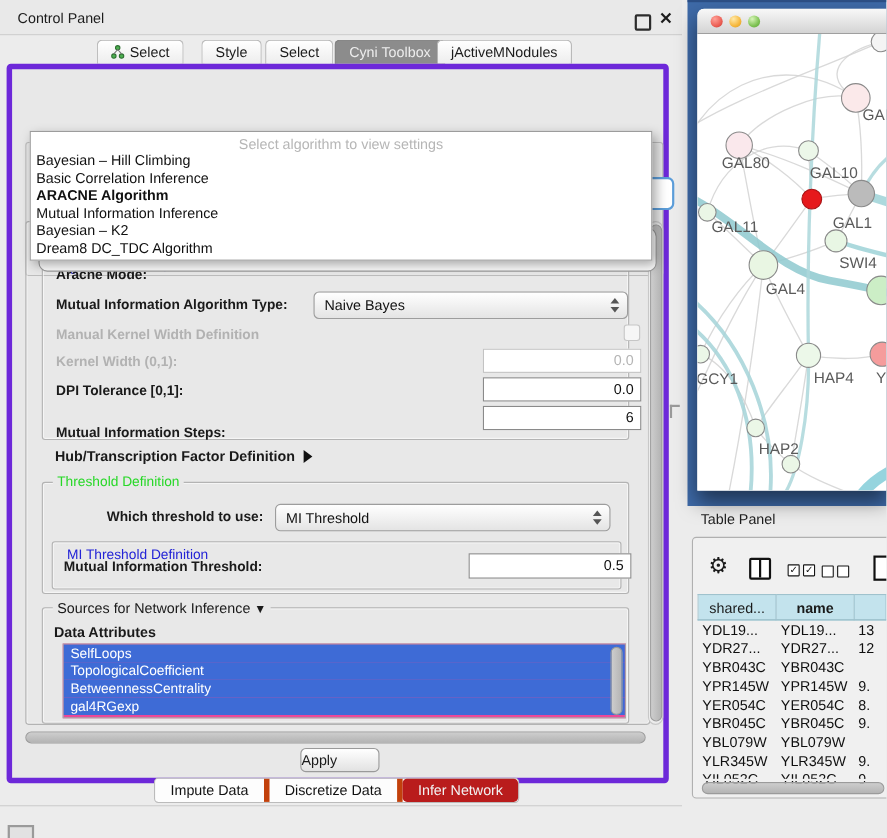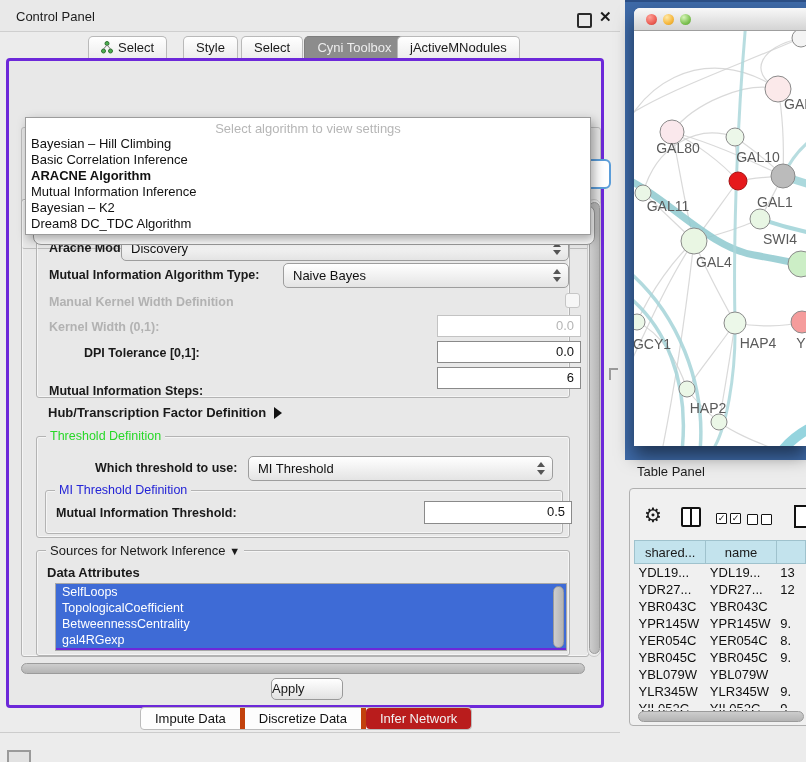--- a/index.html
+++ b/index.html
@@ -9,47 +9,47 @@
   
   .cp-titlebar{left:0;top:0;width:620px;height:31px;background:#e9e9e9;border-bottom:1px solid #cfcfcf;}
   .cp-title{left:16px;top:9px;font-size:13px;color:#1c1c1c;}
   .float-ico{left:577px;top:13px;width:11px;height:11px;border:2px solid #2b2b2b;border-radius:2px;}
   .close-ico{left:599px;top:8px;font-size:15px;font-weight:bold;color:#1b1b1b;}
   .tab{top:36px;height:21px;line-height:21px;font-size:13px;padding:0 12px;
        background:linear-gradient(#ffffff,#ededed);border:1px solid #b9b9b9;border-bottom:none;
        border-radius:5px 5px 0 0;text-align:center;}
   .tab.sel{background:#8c8c8c;color:#ededed;border-color:#7e7e7e;}
   .cp-body{left:6px;top:58px;width:592px;height:644px;background:#e8e8e8;
-           border:3px solid #6d28d9;border-radius:4px;}
+           border:5px solid #6d28d9;border-radius:4px;}
   
   .frag-combo-blue{left:340px;top:98px;width:258px;height:26px;background:#fff;border:2px solid #5b9dd9;border-radius:6px;z-index:1;}
   .frag-combo2{left:24px;top:144px;width:560px;height:38px;background:#fcfcfc;border:1px solid #9a9a9a;border-radius:8px;z-index:1;}
   .frag-gbox{left:12px;top:66px;width:578px;height:120px;border:1px solid #bdbdbd;border-radius:3px;z-index:0;}
   
   .popup{left:16px;top:56px;width:564px;height:116px;background:#ffffff;border:1px solid #9c9c9c;
          box-shadow:3px 4px 10px rgba(0,0,0,.35);z-index:5;}
   .popup .ph{position:absolute;left:0;top:3px;width:100%;text-align:center;color:#b6b6b6;font-size:13px;}
   .popup .it{position:absolute;left:5px;font-size:13px;color:#111;white-space:nowrap;}
   .popup .it.bold{font-weight:bold;}
   
   .gbox{border:1px solid #b3b3b3;border-radius:3px;box-shadow:inset 0 0 0 1px rgba(255,255,255,.55);}
   .glab{position:absolute;top:-8px;left:9px;background:#e8e8e8;padding:0 4px;font-size:12.5px;}
-  .blue{color:#2323d6;} .green{color:#28d828;}
+  .blue{color:#2323d6;margin-top:12px;} .green{color:#28d828;}
   .flab{font-size:12.5px;font-weight:bold;color:#1a1a1a;white-space:nowrap;}
   .flab.dis{color:#b2b2b2;}
   .combo{background:linear-gradient(#ffffff,#e4e4e4);border:1px solid #9d9d9d;border-radius:5px;
          font-size:13px;line-height:23px;padding-left:9px;color:#111;}
   .spin{position:absolute;right:7px;top:4px;width:9px;height:15px;}
   .spin:before{content:"";position:absolute;left:1px;top:1px;border:4px solid transparent;border-bottom:5px solid #555;border-top:none;}
   .spin:after{content:"";position:absolute;left:1px;bottom:1px;border:4px solid transparent;border-top:5px solid #555;border-bottom:none;}
   .tfield{background:#ffffff;border:1px solid #8a8a8a;font-size:13px;line-height:20px;text-align:right;padding-right:6px;color:#111;}
   .tfield.dis{border-color:#c3c3c3;color:#b5b5b5;}
   .chk{width:13px;height:13px;border:1px solid #c6c6c6;border-radius:3px;background:#f6f6f6;}
   .tri-right{display:inline-block;width:0;height:0;border-left:8px solid #111;border-top:6px solid transparent;border-bottom:6px solid transparent;margin-left:8px;vertical-align:-2px;}
-  .attr-list{background:#6d28d9;border:1px solid #a8a8a8;}
+  .attr-list{background:#ec4899;border:1px solid #a8a8a8;}
   .attr-item{height:16px;line-height:16px;background:#3e6bd6;color:#ffffff;font-size:12.5px;padding-left:6px;}
   .sb-v{background:#ececec;border:1px solid #c8c8c8;border-radius:7px;}
   .sb-thumb{background:linear-gradient(90deg,#cdcdcd,#b4b4b4);border:1px solid #9b9b9b;border-radius:6px;}
   .sb-h-thumb{background:linear-gradient(#cdcdcd,#b4b4b4);border:1px solid #9b9b9b;border-radius:6px;}
   .btn{background:linear-gradient(#ffffff,#e2e2e2);border:1px solid #9a9a9a;border-radius:5px;
        font-size:13px;line-height:20px;}
   .seg-wrap{left:140px;top:707px;height:21px;background:#fdfdfd;border:1px solid #bbbbbb;border-radius:4px;display:flex;z-index:2;}
   .seg{font-size:13px;line-height:21px;padding:0 14px;color:#111;border-right:5px solid #c2410c;}
   .seg:last-child{border-right:none;}
   .seg.sel{background:#b91c1c;color:#f2f2f2;border-radius:4px;}
@@ -122,38 +122,34 @@
       <div class="it" style="top:98px;">Dream8 DC_TDC Algorithm</div>
     </div>
 
     <div class="abs gbox" style="left:12px;top:138px;width:566px;height:456px;">
       <span class="glab">Cyni Algorithm Settings</span>
 
       <div class="abs gbox" style="left:14px;top:28px;width:532px;height:168px;">
         <span class="glab blue">Algorithm Definition</span>
 
         <div class="abs flab" style="left:12px;top:12px;">Aracne Mode:</div>
-        <div class="abs combo" style="left:84px;top:7px;width:437px;height:23px;">
-          <span>Discovery</span>
-          <span class="spin"></span>
-        </div>
 
         <div class="abs flab" style="left:12px;top:39px;">Mutual Information Algorithm Type:</div>
         <div class="abs combo" style="left:246px;top:34px;width:275px;height:23px;">
           <span>Naive Bayes</span>
           <span class="spin"></span>
         </div>
 
         <div class="abs flab dis" style="left:12px;top:66px;">Manual Kernel Width Definition</div>
         <div class="abs chk" style="left:528px;top:64px;"></div>
 
         <div class="abs flab dis" style="left:12px;top:91px;">Kernel Width (0,1):</div>
         <div class="abs tfield dis" style="left:400px;top:86px;width:136px;height:20px;"><span>0.0</span></div>
 
-        <div class="abs flab" style="left:12px;top:117px;margin-left:35px;">DPI Tolerance [0,1]:</div>
+        <div class="abs flab" style="left:12px;top:117px;">DPI Tolerance [0,1]:</div>
         <div class="abs tfield" style="left:400px;top:112px;width:136px;height:20px;"><span>0.0</span></div>
 
         <div class="abs flab" style="left:12px;top:155px;">Mutual Information Steps:</div>
         <div class="abs tfield" style="left:400px;top:138px;width:136px;height:20px;"><span>6</span></div>
       </div>
 
       <div class="abs flab" style="left:26px;top:205px;font-size:13px;"><span>Hub/Transcription Factor Definition</span><span class="tri-right"></span></div>
 
       <div class="abs gbox" style="left:14px;top:236px;width:532px;height:100px;">
         <span class="glab green">Threshold Definition</span>
@@ -290,21 +286,21 @@
     <div class="cb"></div>
     <div class="cb"></div>
   </div>
   <div class="abs particon"></div>
 
   <div class="abs tbl">
     <table>
       <thead>
         <tr>
           <th style="width:70px;">shared...</th>
-          <th style="width:66px;">name</th>
+          <th style="width:66px;font-weight:bold;">name</th>
           <th style="width:40px;"></th>
         </tr>
       </thead>
       <tbody>
         <tr>
             <td>YDL19...</td>
             <td>YDL19...</td>
             <td>13</td>
           </tr>
         <tr>

